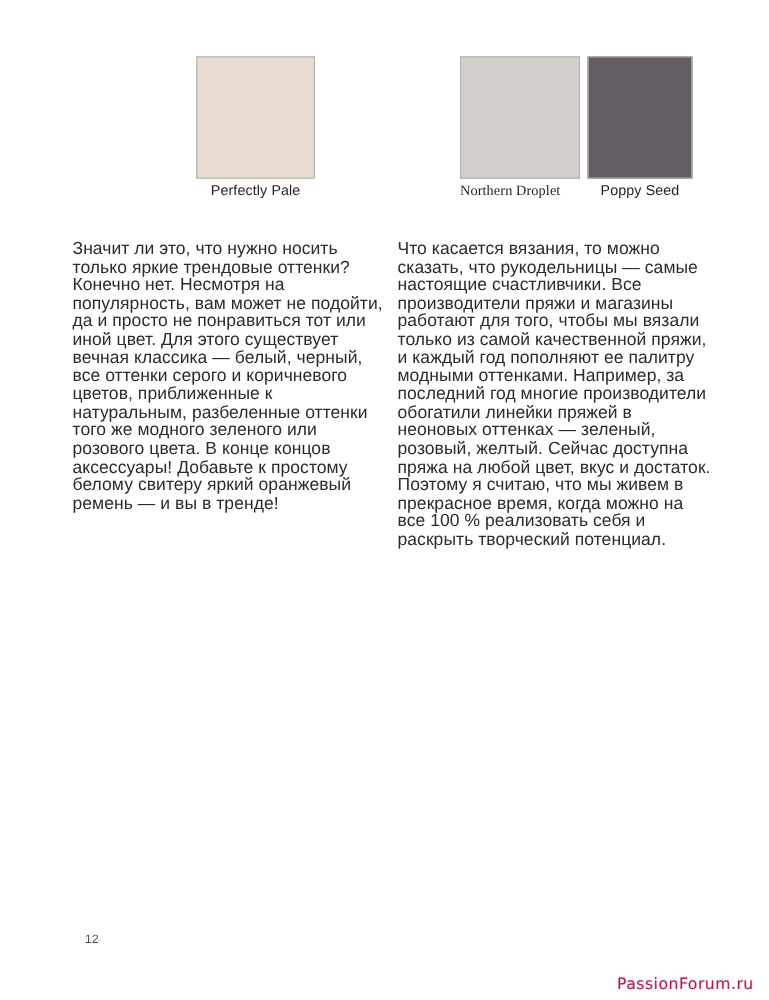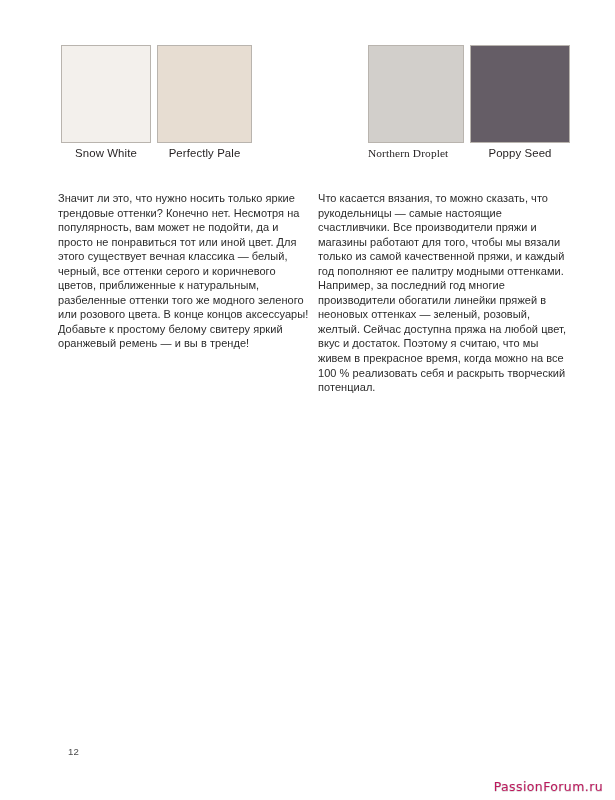--- a/index.html
+++ b/index.html
@@ -52,36 +52,36 @@
     color: #231f20;
     letter-spacing: 0.1px;
     white-space: nowrap;
   }
 
   
   .sw-0 { left: 61px;  width: 90px;  }
   .sw-1 { left: 157px; width: 95px;  }
   .sw-2 { left: 262px; width: 99px;  }
   .sw-3 { left: 368px; width: 96px; font-family: Liberation Serif, serif;  }
-  .sw-4 { left: 470px; width: 100px; }
+  .sw-4 { left: 470px; width: 84px; }
 
   .sw-2 .swatch-label { text-align: right; padding-right: 2px; box-sizing: border-box; }
   .sw-3 .swatch-label { text-align: left; }
 
   
   .columns {
     position: absolute;
     left: 0;
     top: 191px;
     width: 615px;
   }
   .col {
     position: absolute;
     top: 0;
-    font-size: 11px;
+    font-size: 14px;
     line-height: 14.55px;
     color: #2b2b2b;
     letter-spacing: 0.05px;
   }
   .col-left  { left: 58px;  width: 252px; }
   .col-right { left: 318px; width: 252px; }
   .col p {
     margin: 0;
     white-space: pre-line;
   }
@@ -109,24 +109,20 @@
     user-select: none;
   }
 </style>
 </head>
 <body>
 
 <div class="page">
 
   <div class="swatch-strip">
 
-    <div class="swatch sw-0">
-      <div class="swatch-chip" style="background-color: rgb(243, 240, 236); border-color: rgb(185, 180, 174);"></div>
-      <div class="swatch-label">Snow White</div>
-    </div>
 
     <div class="swatch sw-1">
       <div class="swatch-chip" style="background-color: rgb(231, 221, 210); border-color: rgb(185, 180, 174);"></div>
       <div class="swatch-label">Perfectly Pale</div>
     </div>
 
 
     <div class="swatch sw-3">
       <div class="swatch-chip" style="background-color: rgb(210, 207, 203); border-color: rgb(185, 180, 174);"></div>
       <div class="swatch-label">Northern Droplet</div>

